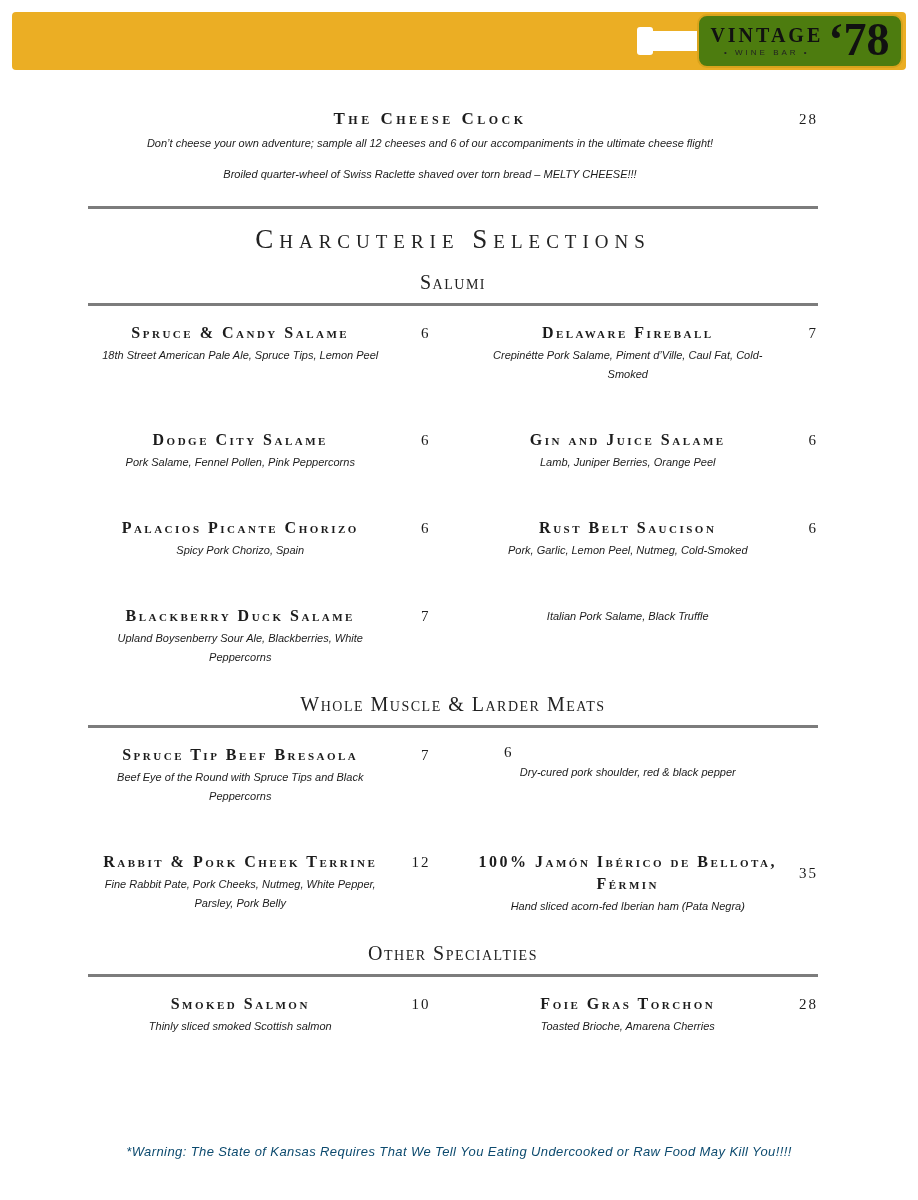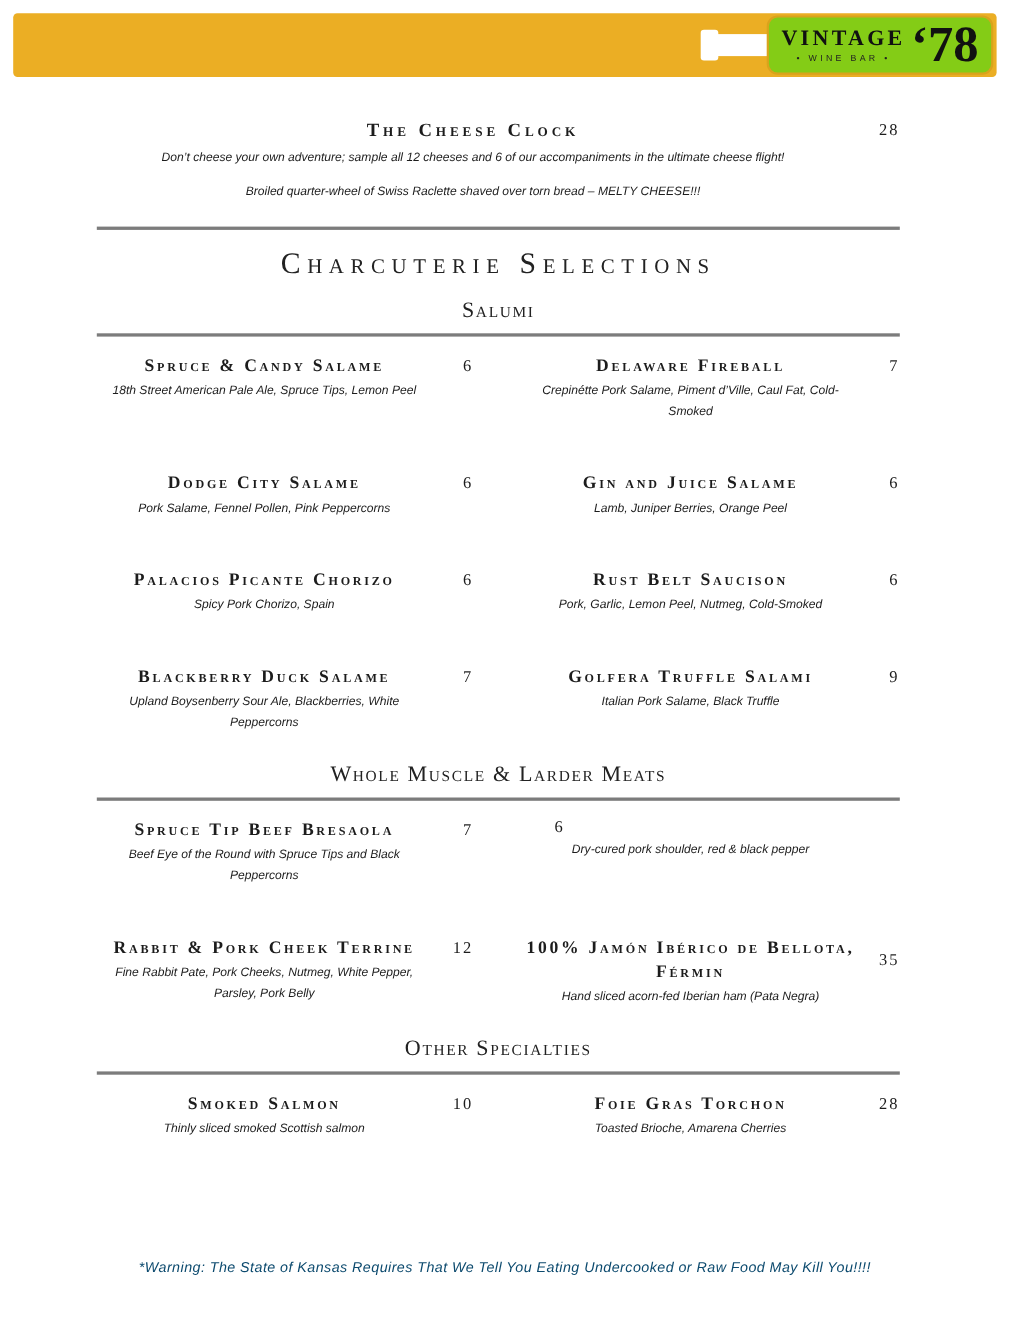--- a/index.html
+++ b/index.html
@@ -26,21 +26,21 @@
     background: #ffffff; border-radius: 3px;
   }
   .bottle-neck {
     position: absolute; top: 19px; right: 200px;
     width: 62px; height: 20px;
     background: #ffffff;
   }
   .bottle-body {
     position: absolute; top: 2px; right: 3px;
     width: 206px; height: 54px;
-    background: #84cc16;
+    background: #4d7c0f;
     border: 2px solid #D9A31C;
     border-radius: 10px;
     display: flex; align-items: center; justify-content: center;
     gap: 5px;
   }
   .brand-left { display: flex; flex-direction: column; align-items: center; }
   .brand-name {
     font-size: 20px; font-weight: bold; letter-spacing: 3px;
     line-height: 20px; color: #111;
   }
@@ -224,24 +224,20 @@
 
       <div class="cell">
         <div class="top">
           <div class="title">Blackberry Duck Salame</div>
           <div class="price">7</div>
         </div>
         <div class="desc">Upland Boysenberry Sour Ale, Blackberries, White Peppercorns</div>
       </div>
 
       <div class="cell">
-        <div class="top">
-          <div class="title">Golfera Truffle Salami</div>
-          <div class="price">9</div>
-        </div>
         <div class="desc">Italian Pork Salame, Black Truffle</div>
       </div>
 
     </div>
   </section>
 
   <section class="section-2">
     <h3 class="sub-heading">Whole Muscle &amp; Larder Meats</h3>
     <hr class="rule" style="border-top-color: rgb(124, 124, 124);">
     <div class="grid">

